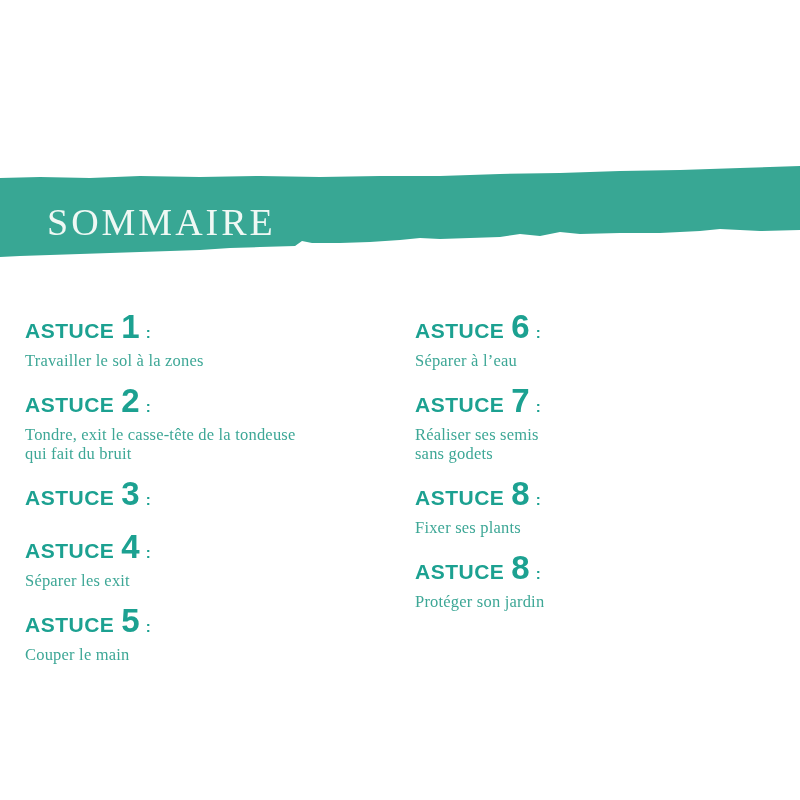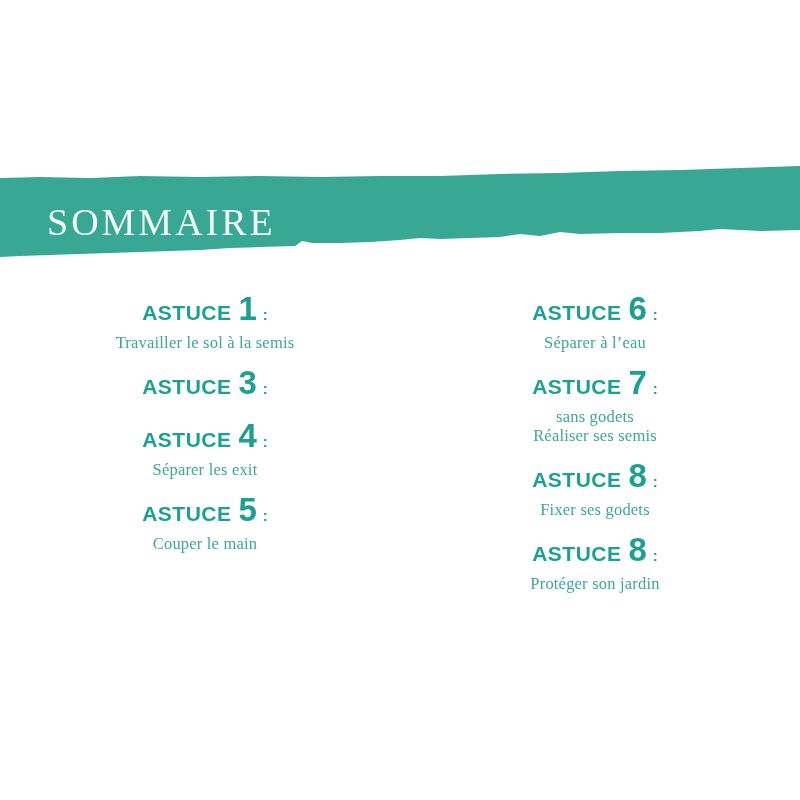--- a/index.html
+++ b/index.html
@@ -21,21 +21,21 @@
     font-family:"Liberation Serif",serif;
     font-size:38px;font-weight:400;line-height:1;
     letter-spacing:3px;
     color:var(--title,#eff8f4);
   }
 
   
   .toc{
     position:absolute;top:292px;left:0;width:800px;
   }
-  .toc-col{position:absolute;top:0;text-align:center;}
+  .toc-col{position:absolute;top:18px;text-align:left;}
   .toc-col-left{left:25px;width:360px;}
   .toc-col-right{left:415px;width:360px;}
 
   .toc-item{margin-bottom:14px;}
   .toc-heading{
     line-height:33px;white-space:nowrap;
     color:var(--heading,#1ca191);
   }
   .astuce-label{
     font-family:"Liberation Sans",sans-serif;
@@ -70,21 +70,28 @@
       260,97 230,98 200,100 170,101 140,102 110,103 80,104 50,105 20,106 0,107"></polygon>
   </svg>
 
   <div class="page-title">SOMMAIRE</div>
 
   <div class="toc">
     <div class="toc-col toc-col-left">
         <div class="toc-item">
           <div class="toc-heading"><span class="astuce-label">ASTUCE</span><span class="astuce-num">1</span><span class="astuce-colon">:</span></div>
           <div class="toc-title">
-            <div>Travailler le sol à la semis</div>
+            <div>Travailler le sol à la zones</div>
+          </div>
+        </div>
+        <div class="toc-item">
+          <div class="toc-heading"><span class="astuce-label">ASTUCE</span><span class="astuce-num">2</span><span class="astuce-colon">:</span></div>
+          <div class="toc-title">
+            <div>Tondre, exit le casse-tête de la tondeuse</div>
+            <div>qui fait du bruit</div>
           </div>
         </div>
         <div class="toc-item">
           <div class="toc-heading"><span class="astuce-label">ASTUCE</span><span class="astuce-num">3</span><span class="astuce-colon">:</span></div>
         </div>
         <div class="toc-item">
           <div class="toc-heading"><span class="astuce-label">ASTUCE</span><span class="astuce-num">4</span><span class="astuce-colon">:</span></div>
           <div class="toc-title">
             <div>Séparer les exit</div>
           </div>
@@ -99,28 +106,28 @@
     <div class="toc-col toc-col-right">
         <div class="toc-item">
           <div class="toc-heading"><span class="astuce-label">ASTUCE</span><span class="astuce-num">6</span><span class="astuce-colon">:</span></div>
           <div class="toc-title">
             <div>Séparer à l’eau</div>
           </div>
         </div>
         <div class="toc-item">
           <div class="toc-heading"><span class="astuce-label">ASTUCE</span><span class="astuce-num">7</span><span class="astuce-colon">:</span></div>
           <div class="toc-title">
+            <div>Réaliser ses semis</div>
             <div>sans godets</div>
-            <div>Réaliser ses semis</div>
           </div>
         </div>
         <div class="toc-item">
           <div class="toc-heading"><span class="astuce-label">ASTUCE</span><span class="astuce-num">8</span><span class="astuce-colon">:</span></div>
           <div class="toc-title">
-            <div>Fixer ses godets</div>
+            <div>Fixer ses plants</div>
           </div>
         </div>
         <div class="toc-item">
           <div class="toc-heading"><span class="astuce-label">ASTUCE</span><span class="astuce-num">8</span><span class="astuce-colon">:</span></div>
           <div class="toc-title">
             <div>Protéger son jardin</div>
           </div>
         </div>
       </div>
   </div>

